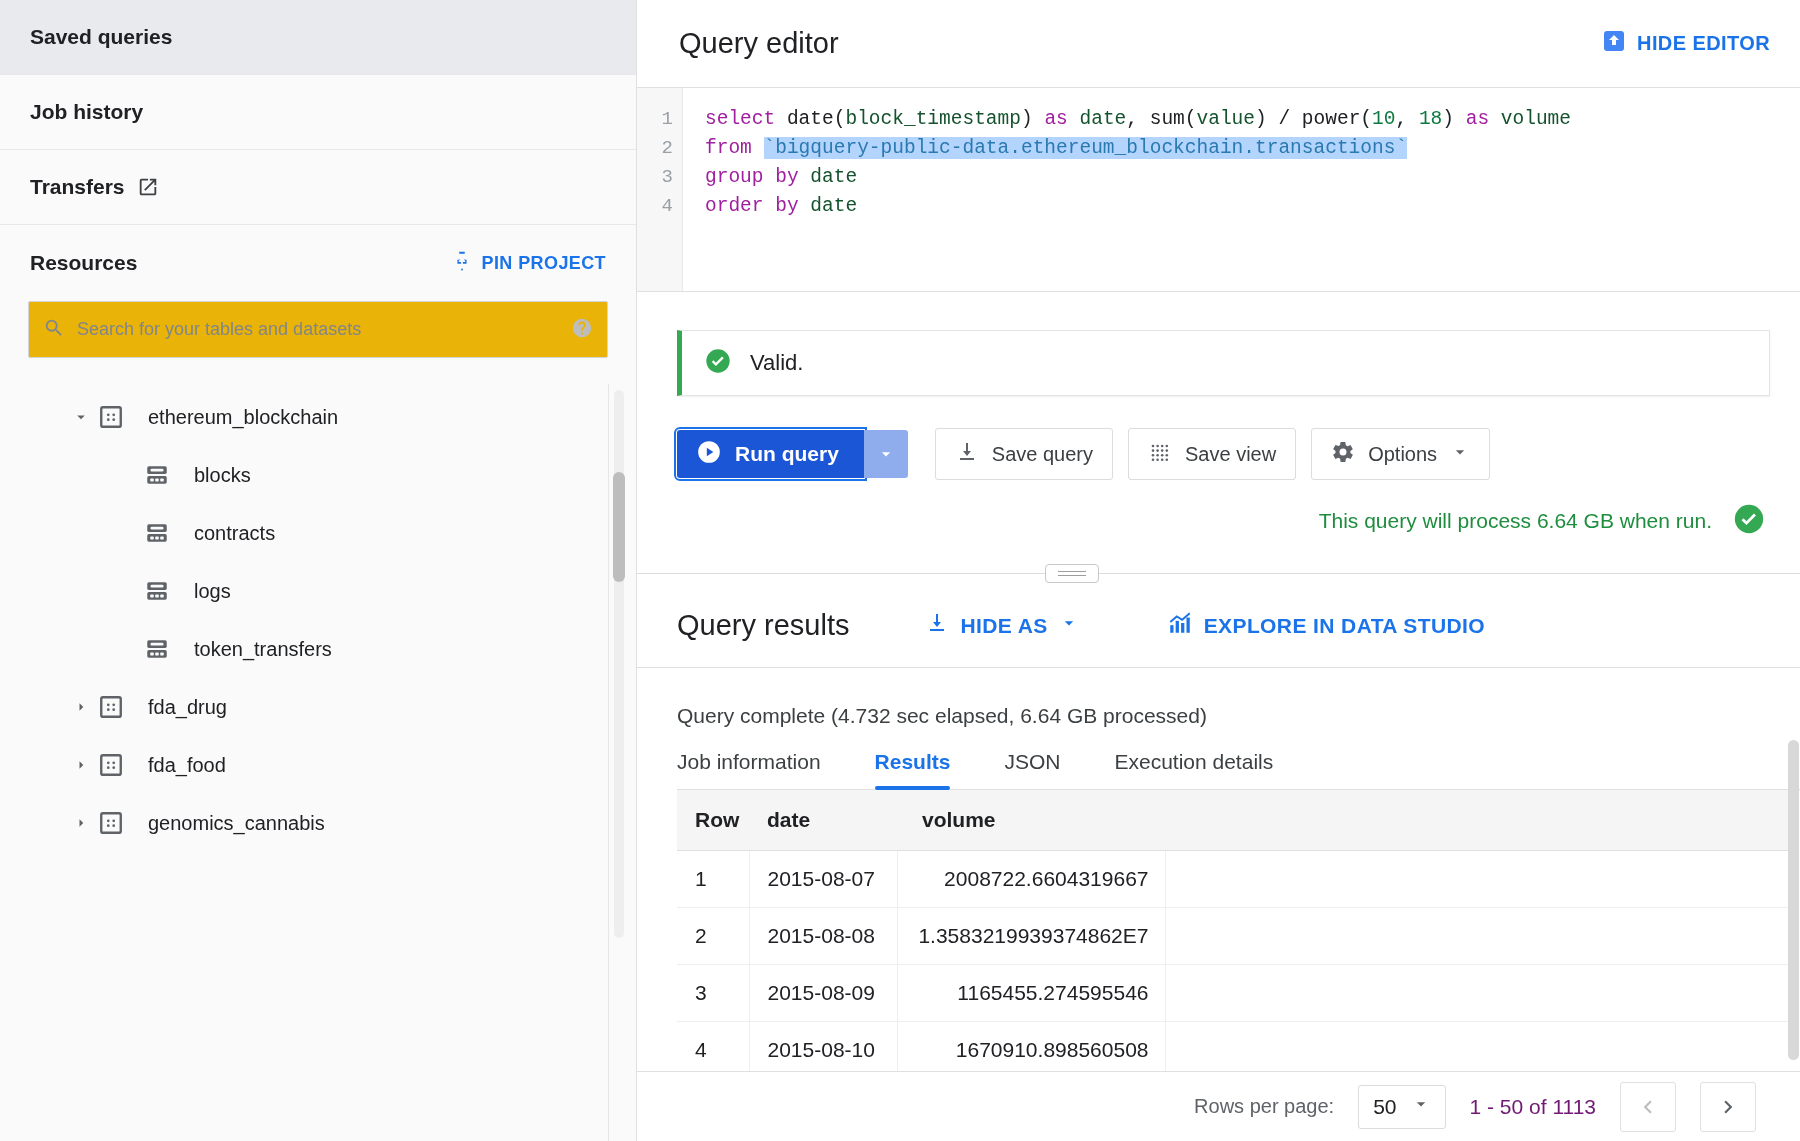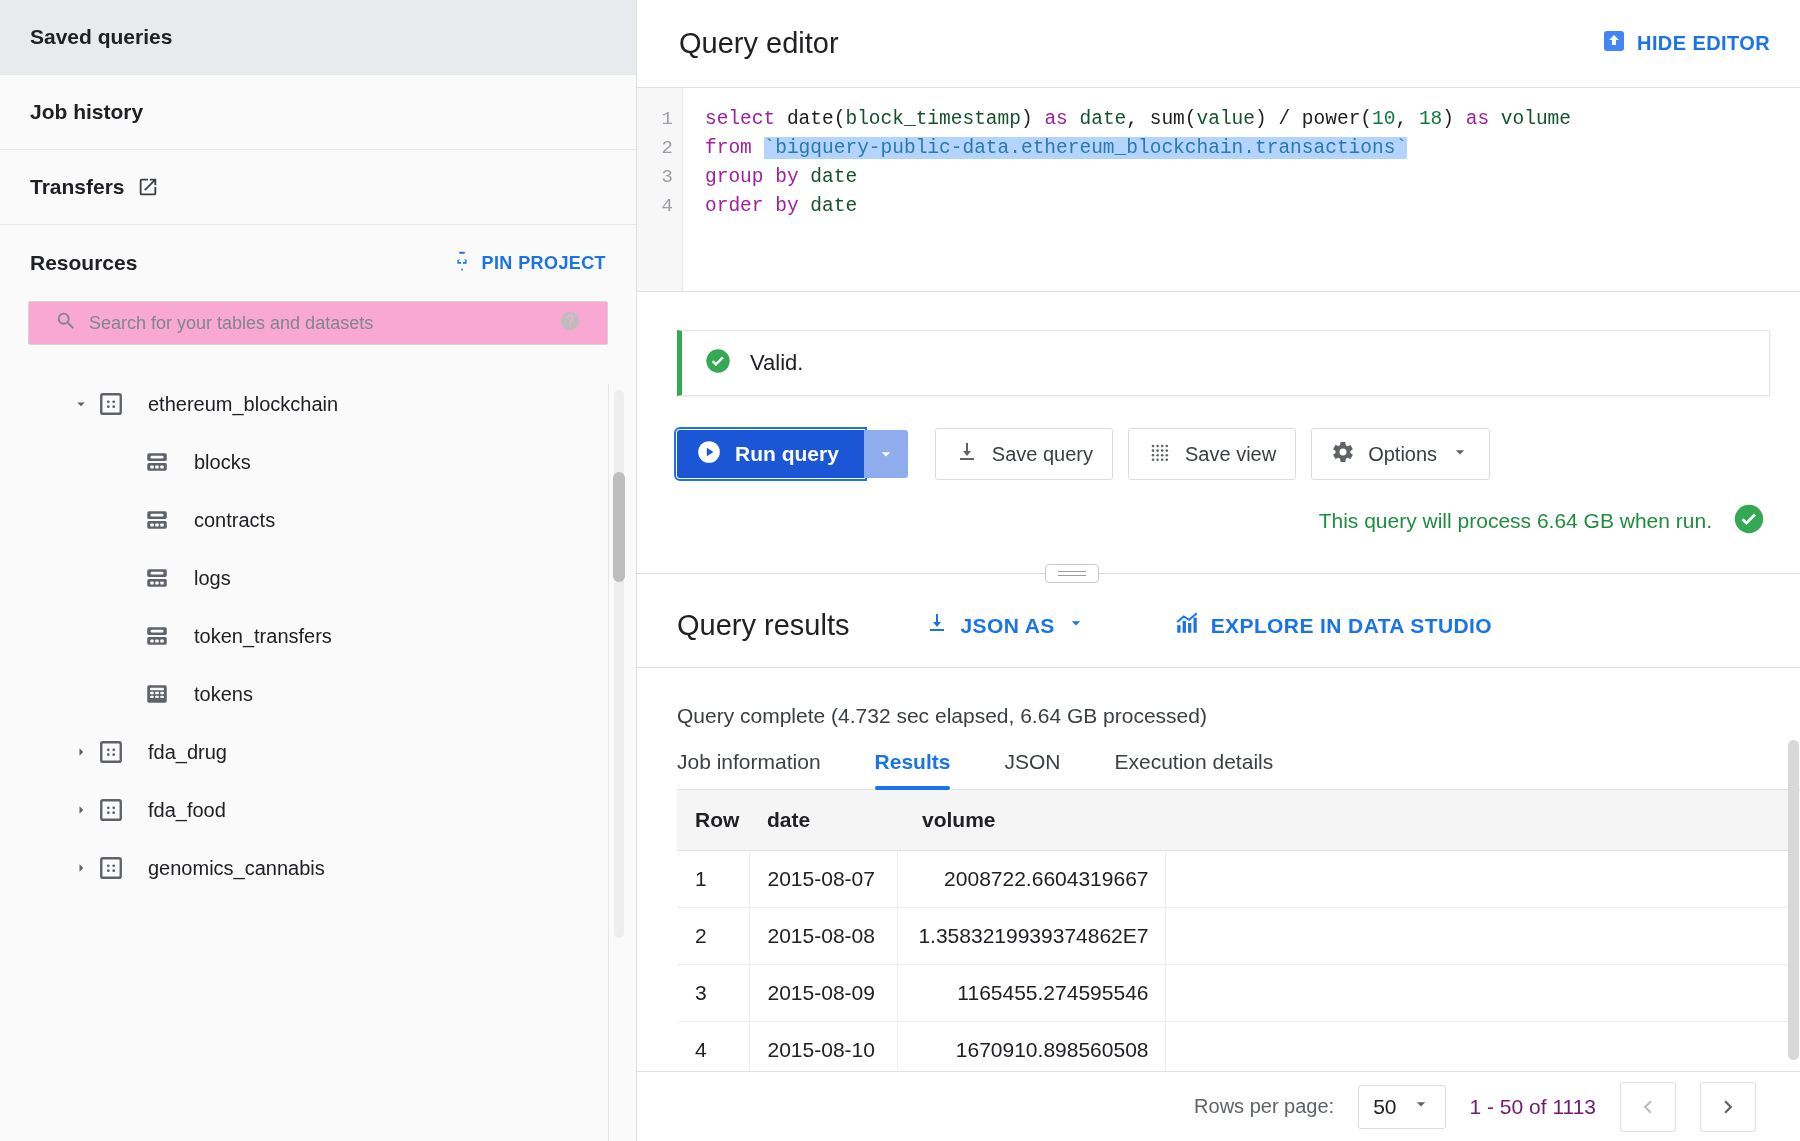--- a/index.html
+++ b/index.html
@@ -33,23 +33,23 @@
     padding: 0 30px; justify-content: space-between;
   }
   .resources-title { font-size: 21px; font-weight: bold; color: #202124; }
   .pin-project {
     display: flex; align-items: center; gap: 9px;
     color: #1a73e8; font-size: 18px; font-weight: bold;
     letter-spacing: .4px; cursor: pointer;
   }
   .search-wrap { padding: 0 28px; }
   .search-box {
-    height: 44px; border: 1px solid #d4d4d4; border-radius: 2px;
-    background: #f9a8d4; display: flex; align-items: center;
-    padding: 0 26px; gap: 12px;
+    height: 57px; border: 1px solid #d4d4d4; border-radius: 2px;
+    background: #eab308; display: flex; align-items: center;
+    padding: 0 14px; gap: 12px;
   }
   .search-box input {
     border: 0; outline: 0; flex: 1;
     font-size: 18px; color: #5f6368;
     font-family: "Liberation Sans", sans-serif; background: transparent;
   }
   .search-box input::placeholder { color: #80868b; }
 
   .tree { margin-top: 30px; position: relative; }
   .tree-row {
@@ -348,37 +348,20 @@
               </g>
               <g fill="#fafafa">
                 <rect x="6" y="6.2" width="12" height="2.6" rx="1.1"></rect>
                 <rect x="5.8" y="15.2" width="3.2" height="2.8" rx="0.8"></rect>
                 <rect x="10.4" y="15.2" width="3.2" height="2.8" rx="0.8"></rect>
                 <rect x="15" y="15.2" width="3.2" height="2.8" rx="0.8"></rect>
               </g>
             </svg>
           </span>
           <span class="tree-label">token_transfers</span>
-        </div>
-        <div class="tree-row level-table">
-          <span class="tree-icon">
-            <svg width="26" height="26" viewBox="0 0 24 24">
-              <rect x="3" y="4" width="18" height="16" rx="1.6" fill="#5f6368"></rect>
-              <g fill="#fafafa">
-                <rect x="5.6" y="6.3" width="12.8" height="2.3" rx="0.8"></rect>
-                <rect x="5.6" y="10" width="3.4" height="2.2" rx="0.7"></rect>
-                <rect x="10.3" y="10" width="3.4" height="2.2" rx="0.7"></rect>
-                <rect x="15" y="10" width="3.4" height="2.2" rx="0.7"></rect>
-                <rect x="5.6" y="13.6" width="3.4" height="2.2" rx="0.7"></rect>
-                <rect x="10.3" y="13.6" width="3.4" height="2.2" rx="0.7"></rect>
-                <rect x="15" y="13.6" width="3.4" height="2.2" rx="0.7"></rect>
-              </g>
-            </svg>
-          </span>
-          <span class="tree-label">tokens</span>
         </div>
         <div class="tree-row level-dataset">
           <span class="caret">
             <svg width="18" height="18" viewBox="0 0 24 24">
               <path fill="#5f6368" d="M10 17l5-5-5-5z"></path>
             </svg>
           </span>
           <span class="tree-icon">
             <svg width="26" height="26" viewBox="0 0 24 24">
               <rect x="3" y="3" width="18" height="18" rx="1.5" fill="none" stroke="#5f6368" stroke-width="2.2"></rect>
@@ -562,21 +545,21 @@
     </div>
 
     <div class="results-head">
       <span class="results-title">Query results</span>
       <span class="link-action">
         <span>
           <svg width="24" height="24" viewBox="0 0 24 24">
               <path fill="#1a73e8" d="M11 3h2v8h3l-4 5-4-5h3V3zM5 18h14v2H5z"></path>
             </svg>
         </span>
-        <span>JSON AS</span>
+        <span>HIDE AS</span>
         <span>
           <svg width="20" height="20" viewBox="0 0 24 24">
               <path fill="#1a73e8" d="M7 10l5 5 5-5z"></path>
             </svg>
         </span>
       </span>
       <span class="link-action">
         <span>
           <svg width="26" height="26" viewBox="0 0 24 24">
             <g fill="#1a73e8">

